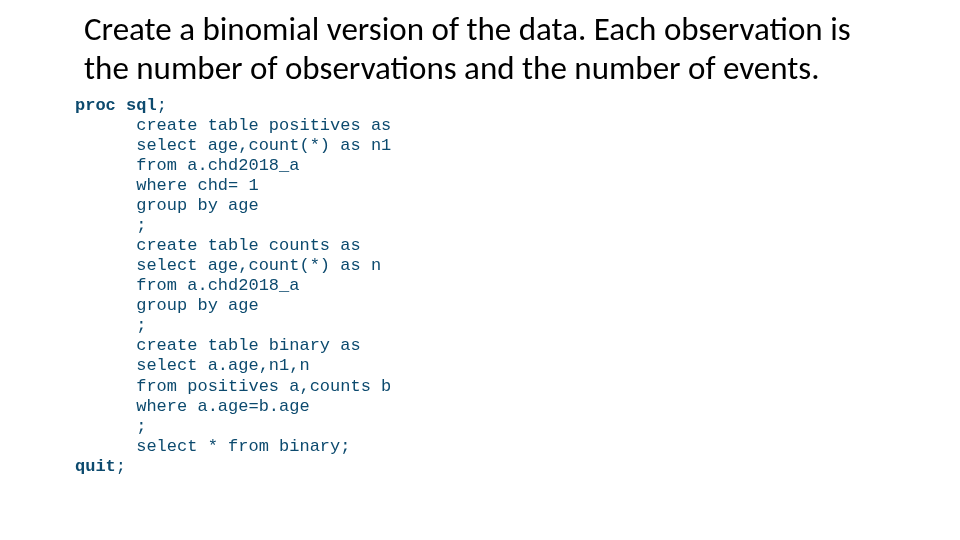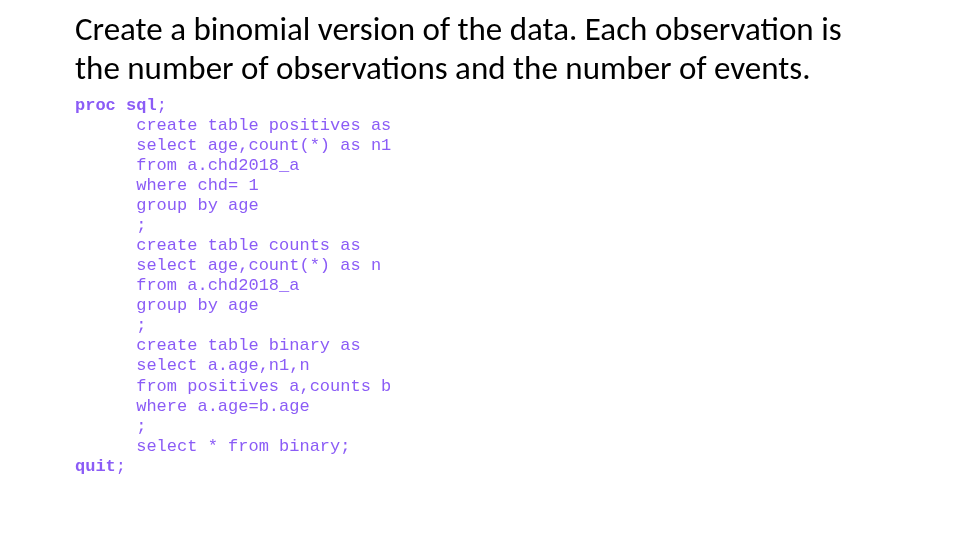--- a/index.html
+++ b/index.html
@@ -12,28 +12,28 @@
     overflow: hidden;
     box-sizing: border-box;
   }
   .slide {
     padding: 10px 75px 0 75px;
   }
   .title {
     font-size: 33px;
     line-height: 1.18;
     color: #000;
-    margin: 0 0 8px 0;
+    margin: 0 0 8px 9px;
     font-weight: 400;
   }
   .code {
     font-family: Consolas, "Courier New", monospace;
     font-size: 17px;
     line-height: 1.18;
-    color: #8b5cf6;
+    color: #0c4a6e;
     white-space: pre;
   }
   .code .b { font-weight: 700; }   
 </style>
 </head>
 <body>
 
 <div class="slide">
   <div class="title">Create a binomial version of the data.  Each observation is the number of observations and the number of events.</div>
 

